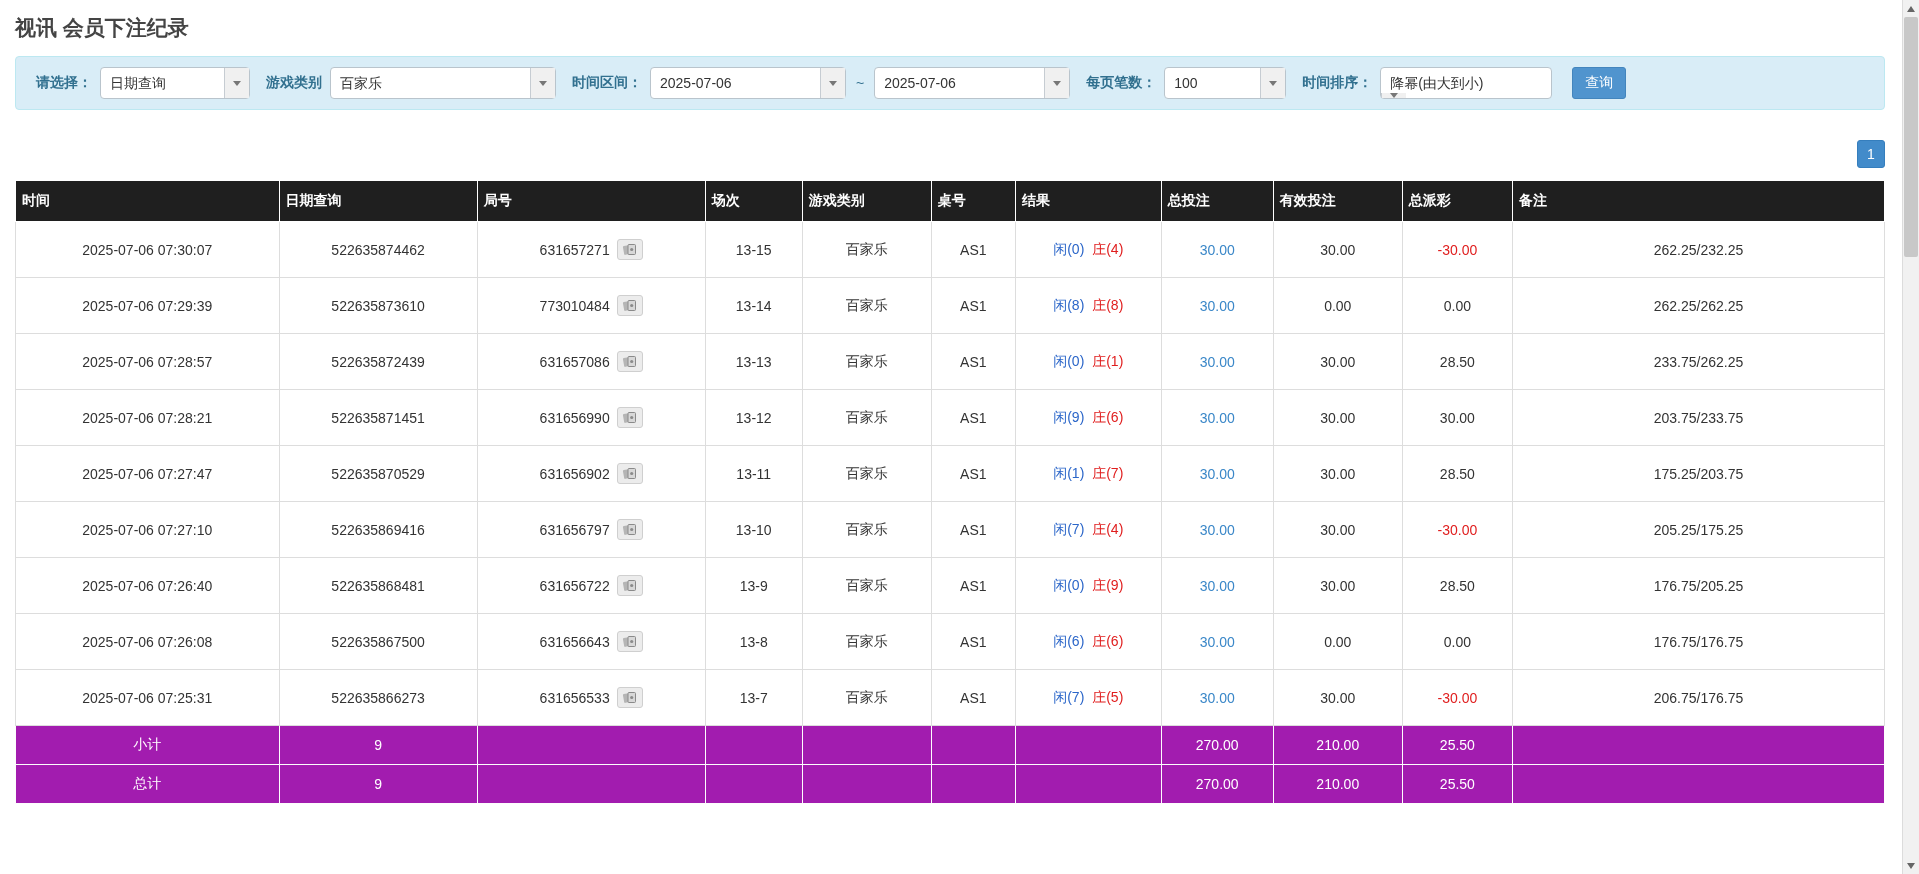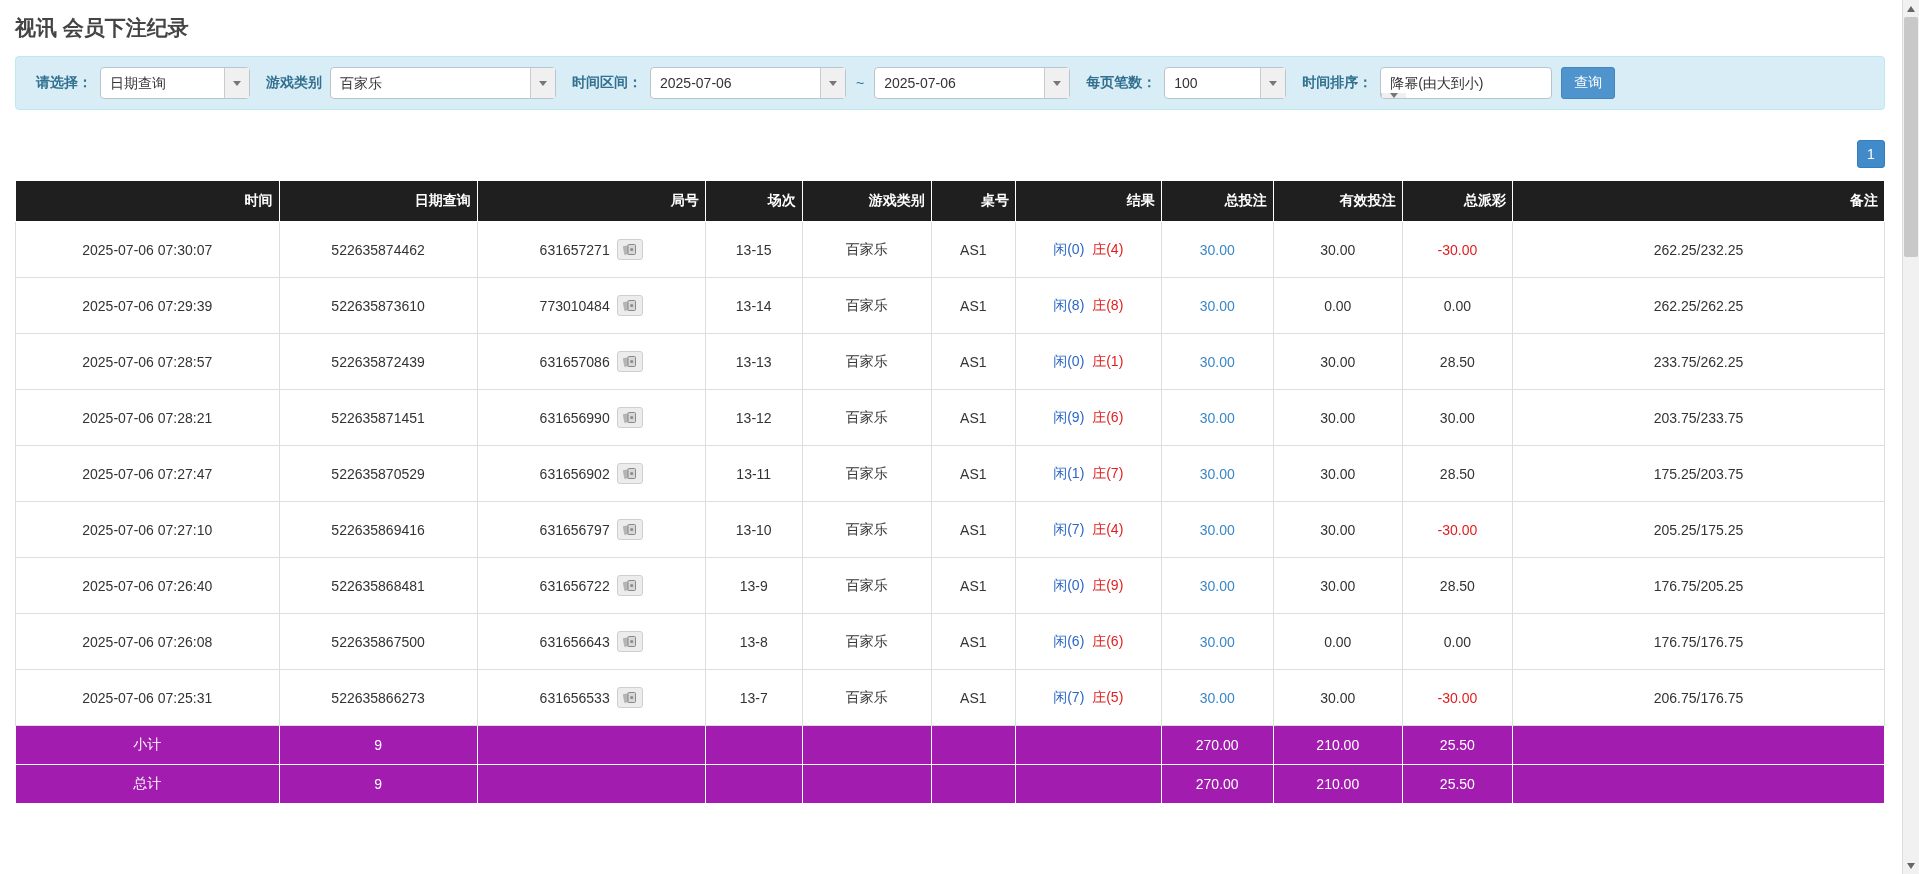--- a/index.html
+++ b/index.html
@@ -31,21 +31,21 @@
   }
   .caret { width: 0; height: 0; border-left: 4px solid transparent; border-right: 4px solid transparent; border-top: 5px solid #777; }
   .w-select { width: 150px; }
   .w-game { width: 226px; }
   .w-date { width: 196px; }
   .w-size { width: 122px; }
   .w-sort { width: 172px; flex-direction: column; }
   .tilde { color: #31708f; padding: 0 2px; }
   .search-btn {
     background: #5094ce; color: #fff; border: 1px solid #4385bd; border-radius: 3px;
-    height: 32px; padding: 0 12px; font-size: 14px; cursor: pointer; margin-left: 1px;
+    height: 32px; padding: 0 12px; font-size: 14px; cursor: pointer; margin-left: 12px;
     font-family: inherit;
   }
 
   
   .summary-bar {
     margin-top: 21px; background: #dff0d8; border: 1px solid #d6e9c6; border-radius: 4px;
     padding: 13px 14px; display: flex; align-items: center; justify-content: space-between;
   }
   .summary-left { color: #3c763d; }
   .summary-right { color: #e01e1e; font-size: 13.5px; }
@@ -55,21 +55,21 @@
   .page-btn {
     min-width: 28px; height: 28px; background: #428bca; border: 1px solid #357ebd;
     color: #fff; border-radius: 3px; display: flex; align-items: center; justify-content: center;
     font-size: 14px; cursor: pointer;
   }
 
   
   table.records { width: 100%; border-collapse: collapse; table-layout: fixed; }
   table.records th {
     background: #1f1f1f; color: #fff; font-weight: bold; font-size: 14px;
-    padding: 11px 6px; border: 1px solid #ffffff; text-align: right;
+    padding: 11px 6px; border: 1px solid #ffffff; text-align: left;
   }
   table.records td {
     border: 1px solid #ddd; text-align: center; padding: 17px 6px;
     font-size: 14px; color: #333; background: #fff; overflow: hidden; white-space: nowrap;
   }
   td .player { color: #2b66c9; }
   td .banker { color: #e01e1e; margin-left: 4px; }
   a.bet-link { color: #3a87c8; text-decoration: none; cursor: pointer; }
   td.payout.neg { color: #e01e1e; }
   .round-cell-inner { display: inline-flex; align-items: center; gap: 7px; }

